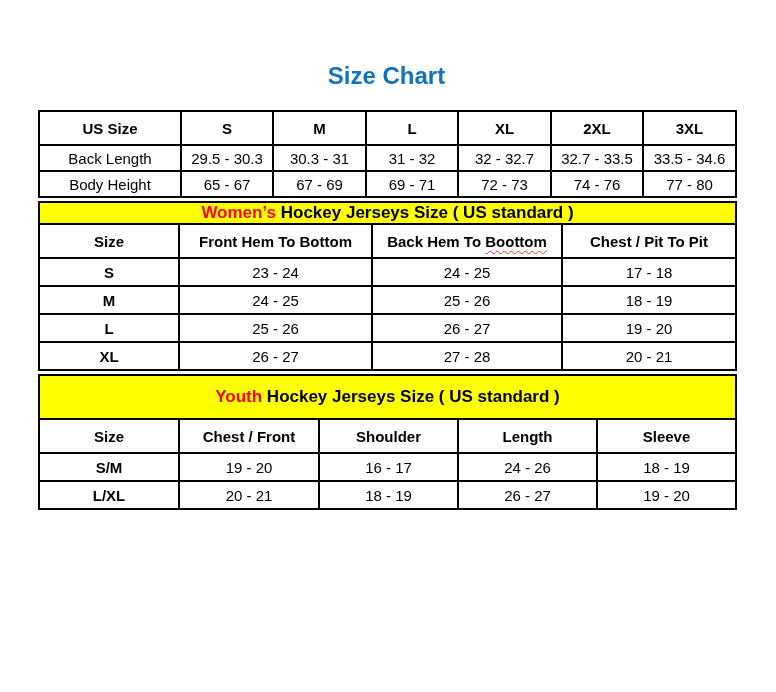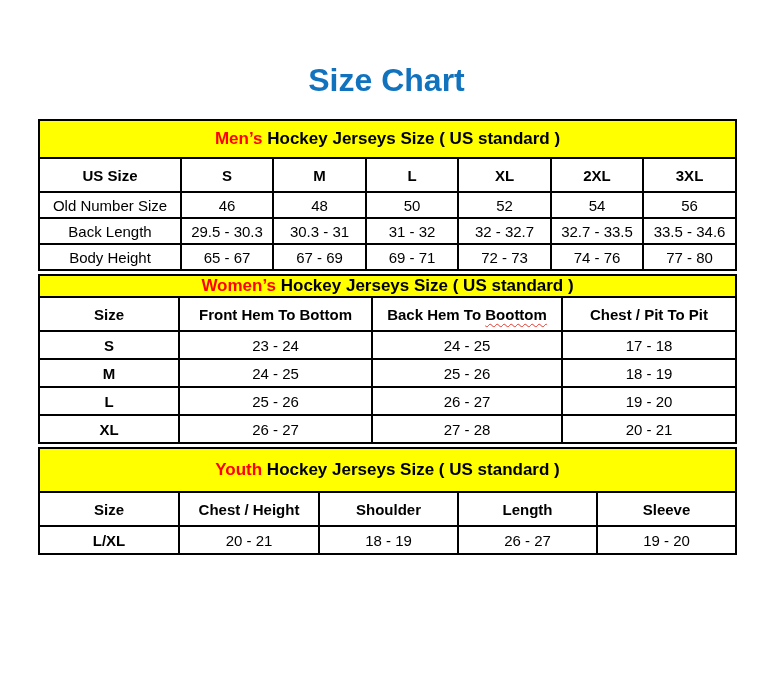--- a/index.html
+++ b/index.html
@@ -12,21 +12,21 @@
     overflow: hidden;
   }
   .page { position: relative; width: 776px; height: 692px; }
   .title {
     margin: 0;
     padding: 62px 0 20px 0;
     width: 697px;
     margin-left: 38px;
     text-align: center;
     color: #1173BE;
-    font-size: 32px;
+    font-size: 24px;
     font-weight: bold;
     letter-spacing: 0px;
   }
   .tables { width: 697px; margin-left: 38px; }
   table.size-table {
     border-collapse: collapse;
     table-layout: fixed;
     width: 697px;
     margin: 0 0 3px 0;
   }
@@ -79,43 +79,31 @@
       <colgroup>
         <col style="width:142px">
           <col style="width:92px">
           <col style="width:93px">
           <col style="width:92px">
           <col style="width:93px">
           <col style="width:92px">
           <col style="width:93px">
       </colgroup>
       <thead>
-        <tr>
-          <th class="banner" colspan="7"><span class="hl">Men’s</span><span> Hockey Jerseys Size ( US standard )</span></th>
-        </tr>
         <tr class="cols">
           <th>US Size</th>
           <th>S</th>
           <th>M</th>
           <th>L</th>
           <th>XL</th>
           <th>2XL</th>
           <th>3XL</th>
         </tr>
       </thead>
       <tbody>
-        <tr>
-          <td>Old Number Size</td>
-          <td>46</td>
-          <td>48</td>
-          <td>50</td>
-          <td>52</td>
-          <td>54</td>
-          <td>56</td>
-        </tr>
         <tr>
           <td>Back Length</td>
           <td>29.5 - 30.3</td>
           <td>30.3 - 31</td>
           <td>31 - 32</td>
           <td>32 - 32.7</td>
           <td>32.7 - 33.5</td>
           <td>33.5 - 34.6</td>
         </tr>
         <tr>
@@ -183,27 +171,34 @@
           <col style="width:139px">
           <col style="width:139px">
           <col style="width:139px">
       </colgroup>
       <thead>
         <tr>
           <th class="banner" colspan="5"><span class="hl">Youth</span><span> Hockey Jerseys Size ( US standard )</span></th>
         </tr>
         <tr class="cols">
           <th>Size</th>
-          <th>Chest / Height</th>
+          <th>Chest / Front</th>
           <th>Shoulder</th>
           <th>Length</th>
           <th>Sleeve</th>
         </tr>
       </thead>
       <tbody>
+        <tr>
+          <td class="lbl-bold">S/M</td>
+          <td>19 - 20</td>
+          <td>16 - 17</td>
+          <td>24 - 26</td>
+          <td>18 - 19</td>
+        </tr>
         <tr>
           <td class="lbl-bold">L/XL</td>
           <td>20 - 21</td>
           <td>18 - 19</td>
           <td>26 - 27</td>
           <td>19 - 20</td>
         </tr>
       </tbody>
     </table>
 

